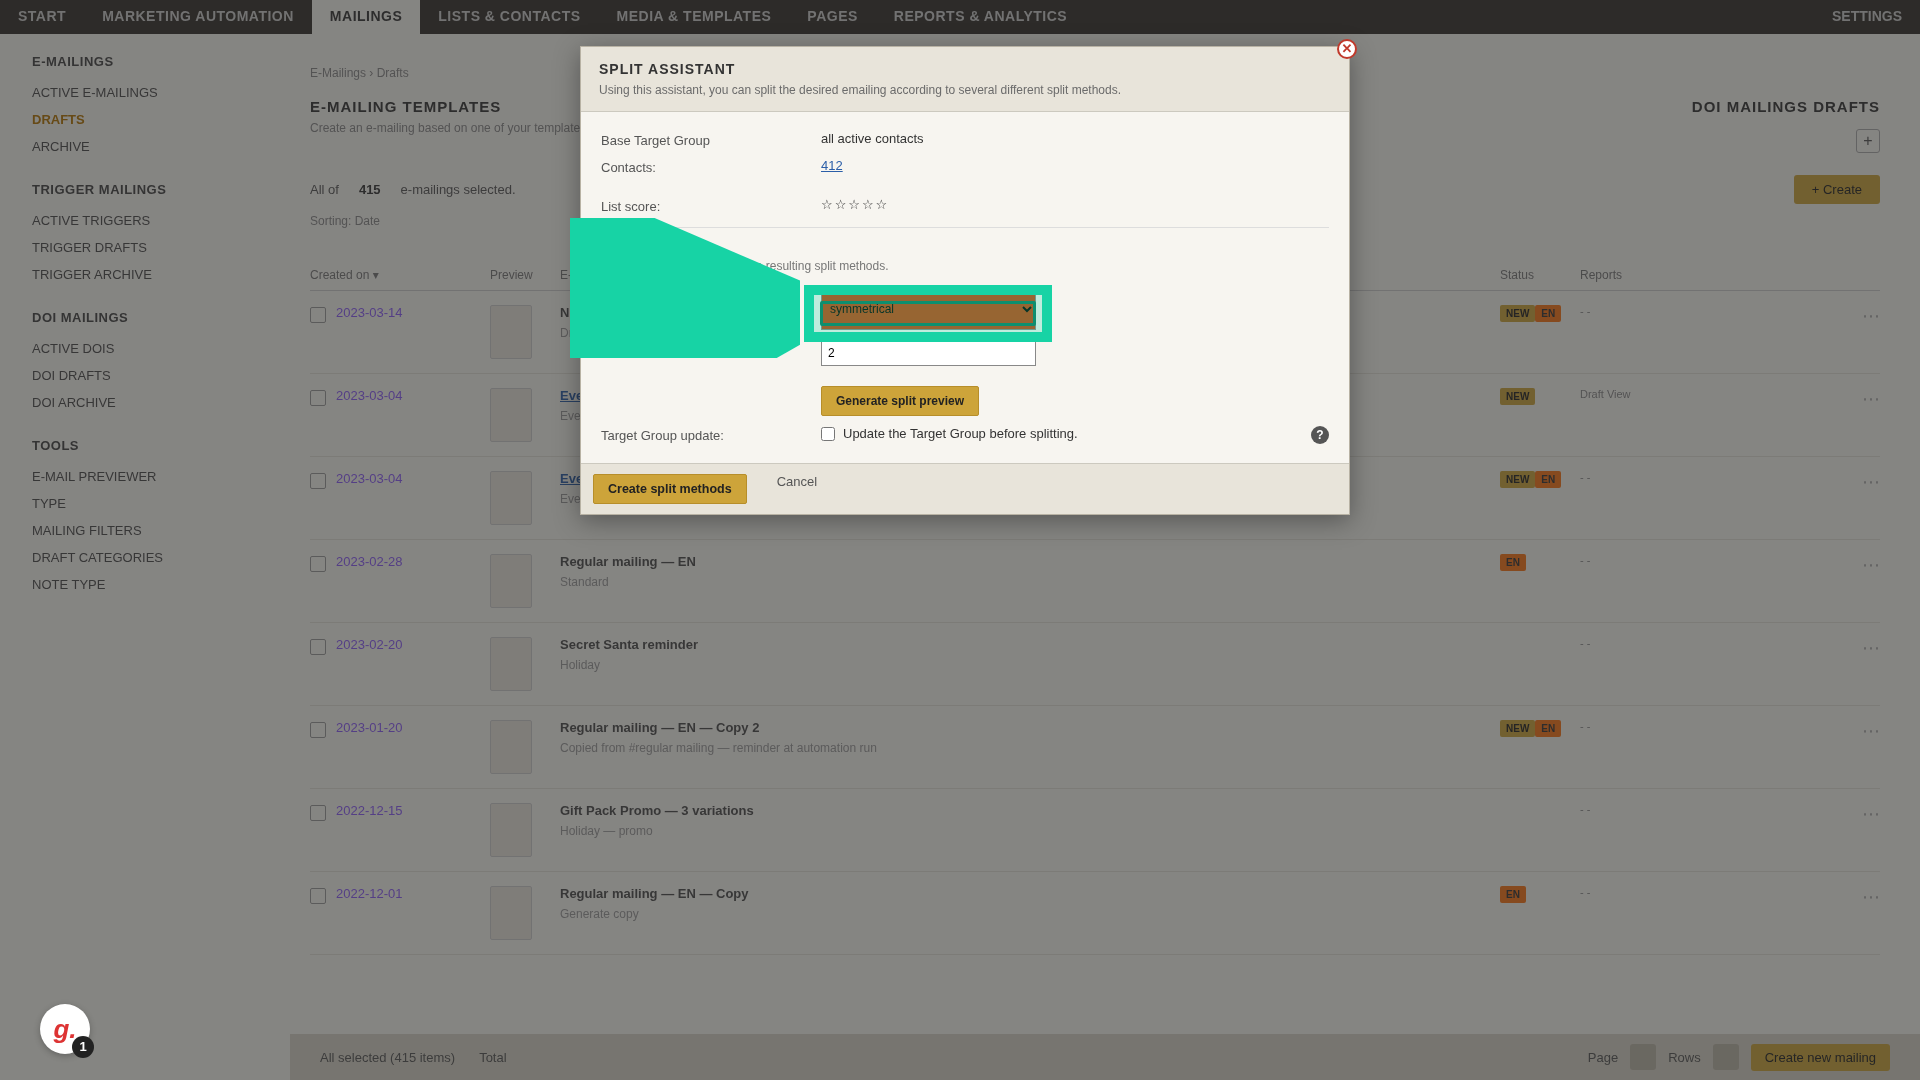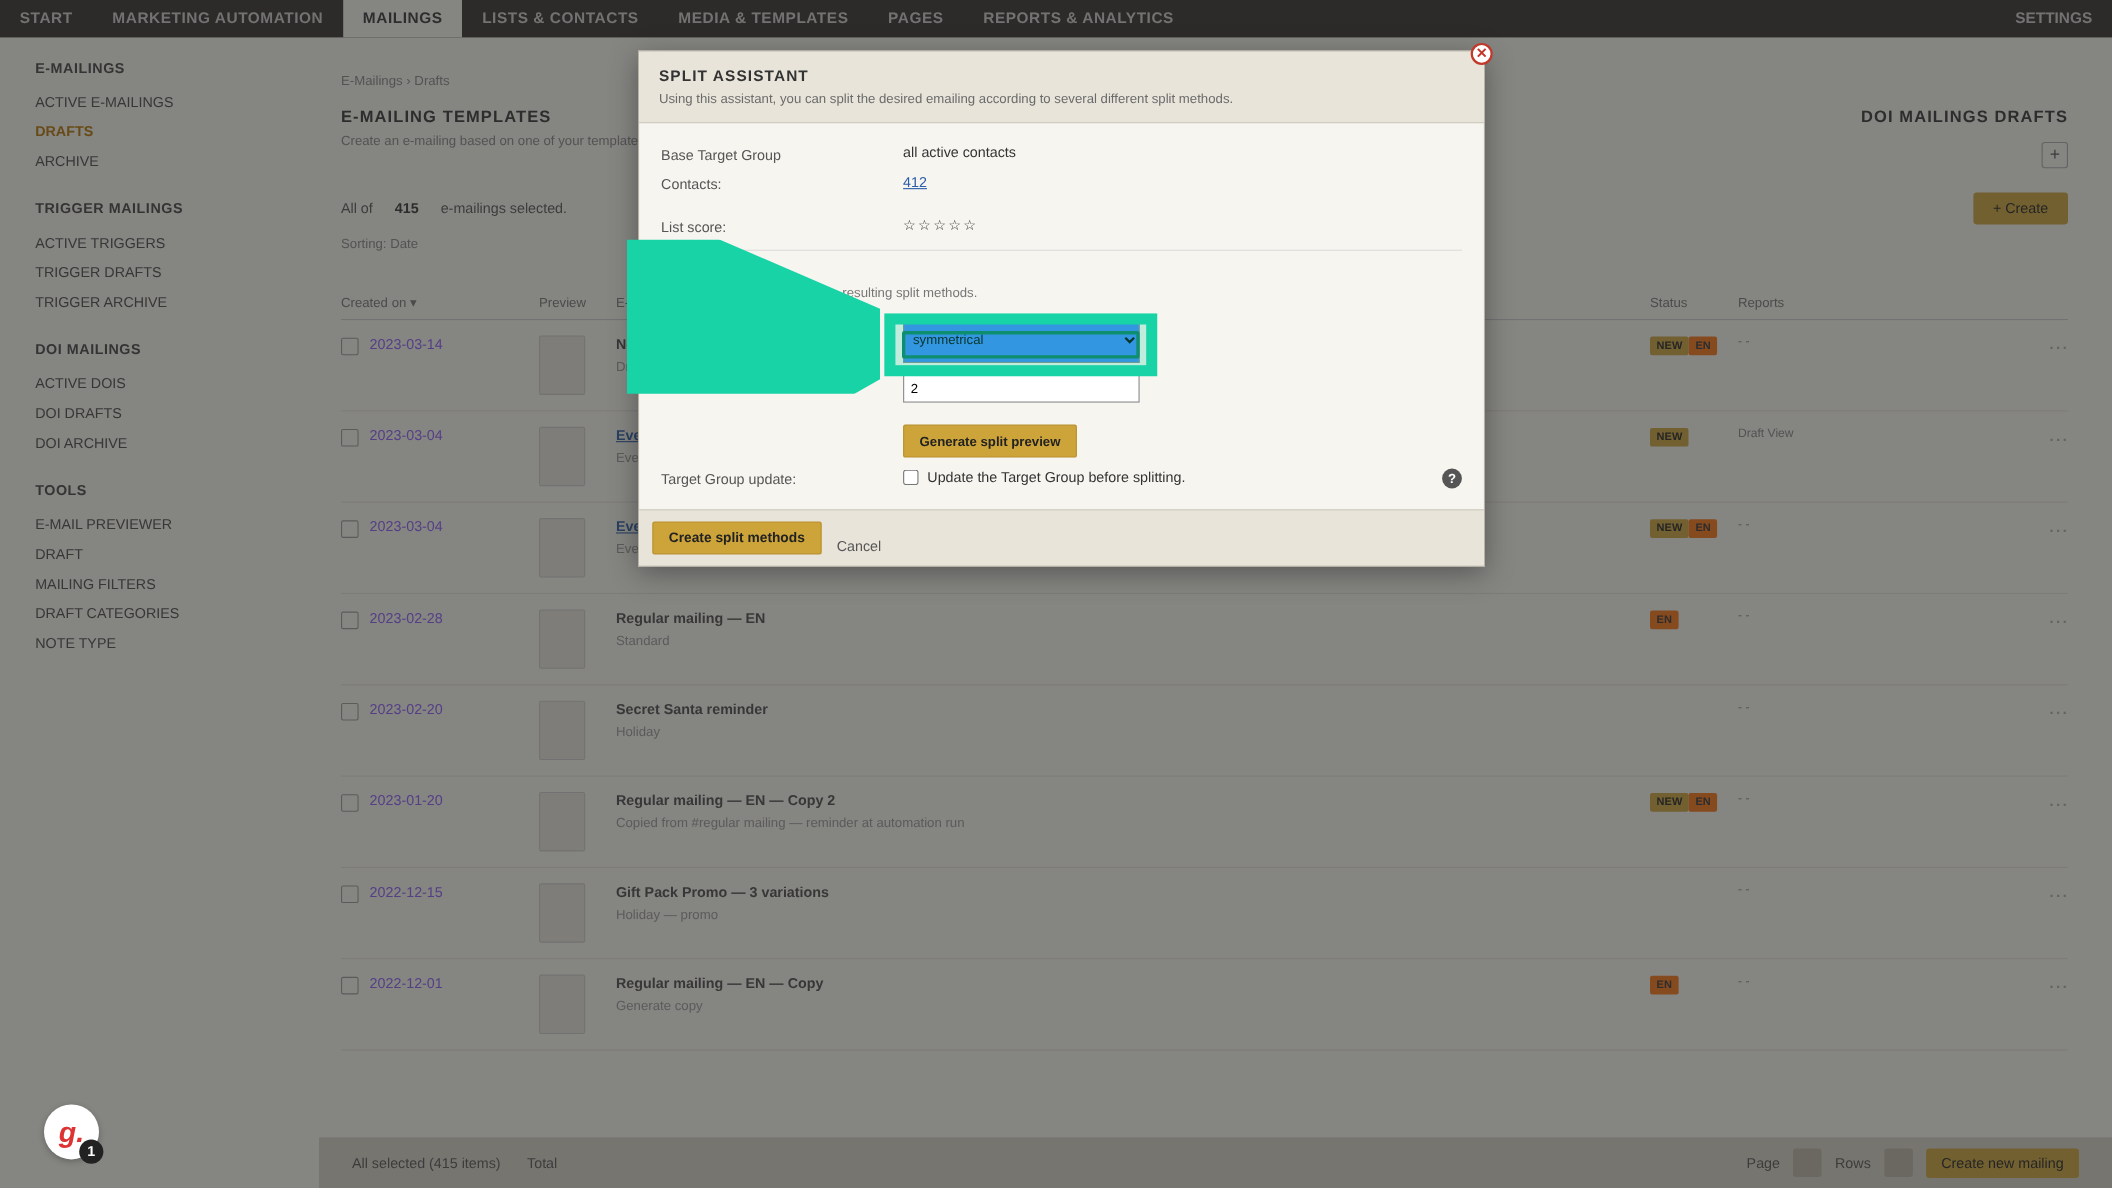--- a/index.html
+++ b/index.html
@@ -73,27 +73,27 @@
   .frow{display:flex;align-items:flex-start;padding:5px 0}
   .frow .lbl{width:220px;color:#555;padding-top:2px}
   .frow .val{flex:1;color:#333}
   .frow .val a{color:#2b5ea8;text-decoration:underline}
   .warn{display:flex;gap:10px;color:#c07900;font-size:12px;padding:4px 0 10px}
   .warn .ico{width:16px;height:16px;background:#e08a00;clip-path:polygon(50% 0,100% 100%,0 100%);position:relative;margin-top:2px}
   .stars{color:#bfb9aa;letter-spacing:2px}
   .sect{border-top:1px solid #ddd;margin-top:8px;padding-top:12px}
   .sect h4{font-size:13px;letter-spacing:.5px;color:#333;font-weight:700;margin-bottom:4px}
   .sect p{font-size:12px;color:#777;margin-bottom:10px}
-  select.sel{width:215px;height:42px;border:1px solid #888;background:#3b82f6;font-size:12px;padding:2px 4px}
+  select.sel{width:215px;height:42px;border:1px solid #888;background:#c2410c;font-size:12px;padding:2px 4px}
   input.num{width:215px;height:26px;border:1px solid #888;background:#fff;font-size:12px;padding:2px 6px}
   .chk{display:flex;align-items:center;gap:8px}
   .chk input{width:14px;height:14px}
   .help{float:right;width:18px;height:18px;border-radius:50%;background:#555;color:#fff;font:700 12px/18px Arial;text-align:center}
   .genbtn{display:inline-block;background:#cda43a;color:#222;font-size:12px;font-weight:600;padding:7px 14px;border:1px solid #b78e2a;border-radius:2px;margin-top:10px;cursor:pointer}
-  .modal .ftr{background:#e8e4da;border-top:1px solid #ccc9bf;padding:10px 12px;display:flex;gap:14px;align-items:flex-end}
+  .modal .ftr{background:#e8e4da;border-top:1px solid #ccc9bf;padding:10px 12px;display:flex;gap:30px;align-items:flex-start}
   .btn-primary{background:#cda43a;color:#222;font-size:12.5px;font-weight:600;padding:7px 14px;border:1px solid #b78e2a;border-radius:2px;cursor:pointer}
   .btn-link{color:#555;font-size:13px;cursor:pointer}
   
   .annot-box{position:absolute;z-index:70;border:10px solid #17d3a5;background:rgba(23,211,165,.25);pointer-events:none}
   .annot-box .inner{position:absolute;inset:6px;border:3px solid #0d8f6f;border-radius:2px}
   .arrow{position:absolute;z-index:71;pointer-events:none}
 </style>
 </head>
 <body>
 
@@ -122,21 +122,21 @@
       <div class="item">TRIGGER DRAFTS</div>
       <div class="item">TRIGGER ARCHIVE</div>
 
       <h4>DOI MAILINGS</h4>
       <div class="item">ACTIVE DOIS</div>
       <div class="item">DOI DRAFTS</div>
       <div class="item">DOI ARCHIVE</div>
 
       <h4>TOOLS</h4>
       <div class="item">E-MAIL PREVIEWER</div>
-      <div class="item">DRAFT</div>
+      <div class="item">TYPE</div>
       <div class="item">MAILING FILTERS</div>
       <div class="item">DRAFT CATEGORIES</div>
       <div class="item">NOTE TYPE</div>
     </div>
 
     <div class="main">
       <div class="breadcrumb">E-Mailings › Drafts</div>
       <div class="cols">
         <div class="colblock">
           <div class="colhead">E-MAILING TEMPLATES</div>

